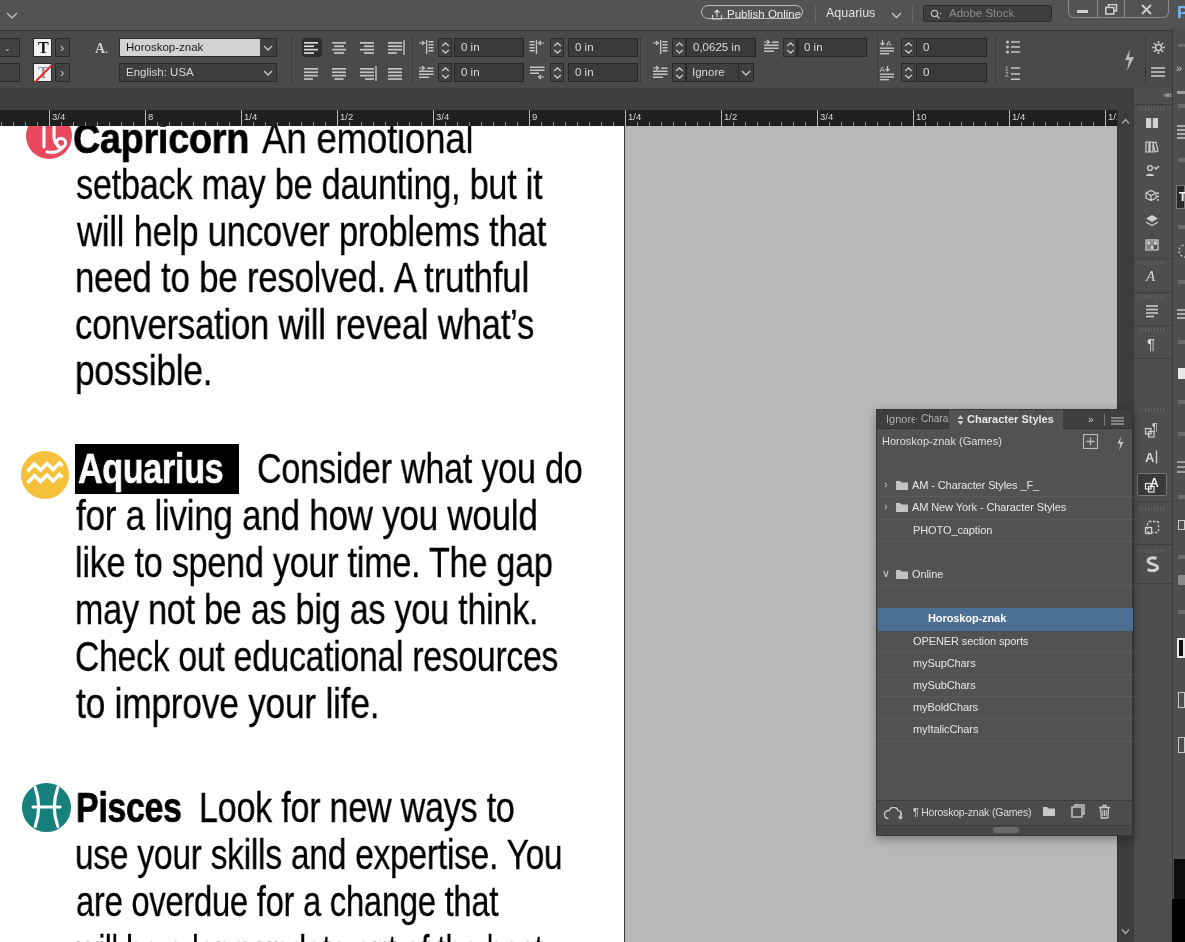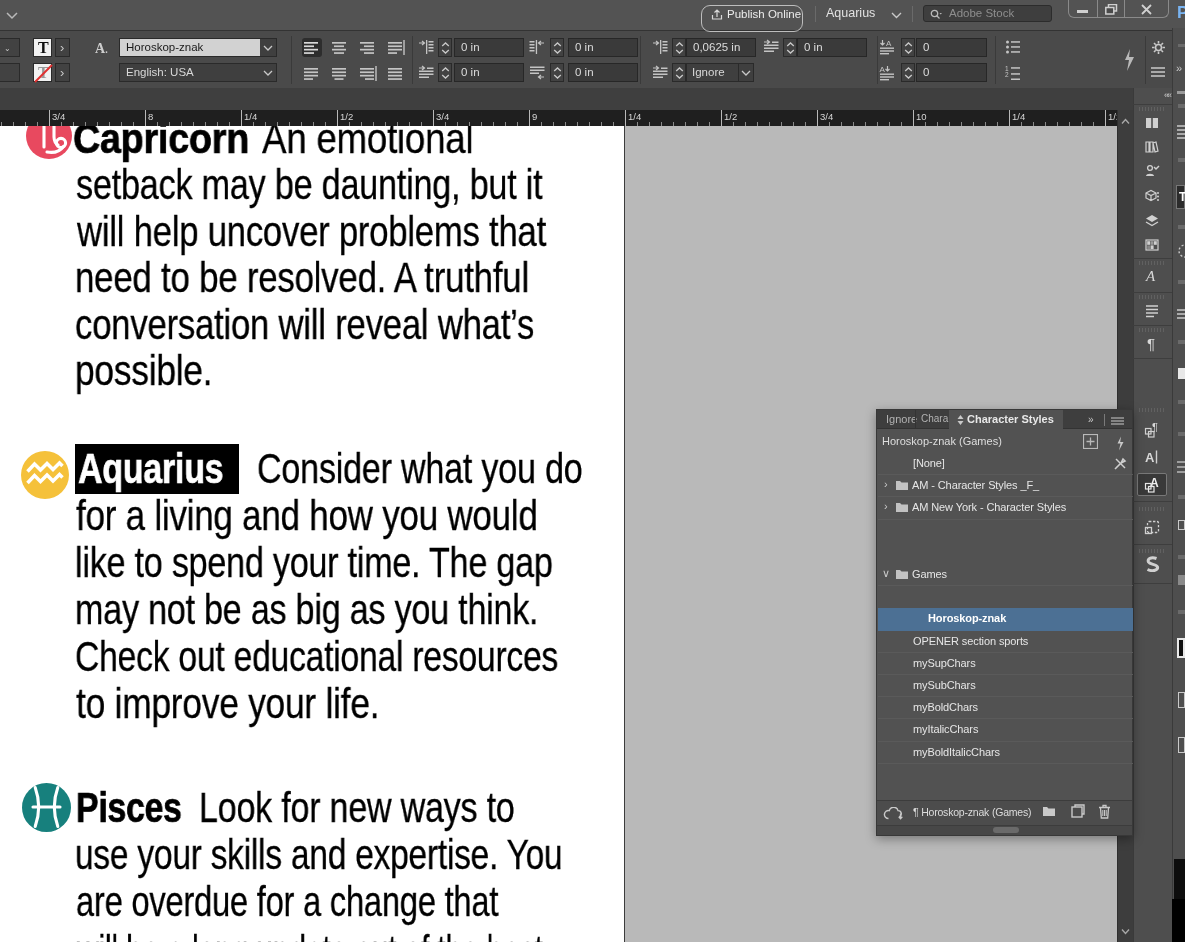--- a/index.html
+++ b/index.html
@@ -76,21 +76,21 @@
     </svg>
 
 <div style="position:absolute;left:0;top:0;width:1185px;height:30px;background:#535353"></div>
 <div style="position:absolute;left:0;top:30px;width:1185px;height:1px;background:#333"></div>
 <div style="position:absolute;left:0;top:31px;width:1185px;height:57px;background:#4a4a4a"></div>
 <div style="position:absolute;left:0;top:88px;width:1185px;height:22px;background:#3f3f3f"></div>
 
 <svg style="position:absolute;left:6px;top:12px" width="12" height="8">
       <path d="M1 1 l5 5 5-5" stroke="#b9b9b9" stroke-width="1.5" fill="none"></path>
     </svg>
-<div style="position:absolute;left:701px;top:5px;width:102px;height:27px;border:1px solid #bdbdbd;border-radius:9px;color:#ececec;font-size:11.5px">
+<div style="position:absolute;left:701px;top:5px;width:102px;height:14px;border:1px solid #bdbdbd;border-radius:9px;color:#ececec;font-size:11.5px">
   <svg style="position:absolute;left:9px;top:3px" width="12" height="12" viewBox="0 0 12 12">
         <path d="M6 8 V1.5 M3.5 3.5 L6 1 l2.5 2.5 M1.5 6 v4 h9 V6" stroke="#d8d8d8" stroke-width="1.2" fill="none"></path>
       </svg>
   <span style="position:absolute;left:25px;top:2px">Publish Online</span>
 </div>
 <div style="position:absolute;left:815px;top:6px;width:1px;height:16px;background:#6a6a6a"></div>
 <div style="position:absolute;left:826px;top:6px;color:#e2e2e2;font-size:12.5px">Aquarius</div>
 <svg style="position:absolute;left:891px;top:12px" width="11" height="7">
       <path d="M1 1 l4.5 4.5 4.5-4.5" stroke="#c9c9c9" stroke-width="1.4" fill="none"></path>
     </svg>
@@ -524,68 +524,61 @@
       </svg>
 
   <div style="position:absolute;left:5px;top:25px;color:#dedede;font-size:11px">Horoskop-znak (Games)</div>
   <svg style="position:absolute;left:206px;top:24px" width="15" height="15">
         <rect x="0.5" y="0.5" width="14" height="14" fill="none" stroke="#b9b9b9" stroke-width="1.2"></rect>
         <path d="M7.5 3.5 v8 M3.5 7.5 h8" stroke="#b9b9b9" stroke-width="1.3"></path>
       </svg>
   <svg style="position:absolute;left:238px;top:26px" width="10" height="15" viewBox="0 0 10 15">
         <path d="M6 0.5 L2.5 7.5 h3 L4 14.5 L8.5 6 H5.2 z" fill="#c9c9c9"></path>
       </svg>
-  <div class="prow" style="top:43.0px">
-        <span class="ptxt" style="left:35px">[None]</span>
-        <svg class="noneic" width="14" height="14" viewBox="0 0 14 14">
-          <path d="M2 12 L8 6 L10 2 L12 4 L8 6 M2 12 L4 10" stroke="#cfcfcf" stroke-width="1.6" fill="none"></path>
-          <path d="M12 11 L3 2" stroke="#cfcfcf" stroke-width="1.4"></path>
-        </svg>
-      </div>
 <div class="prow" style="top:65.2px">
         <span class="parr">›</span>
         <svg style="position:absolute;left:17px;top:4px" width="14" height="12" viewBox="0 0 14 12">
           <path d="M1 2 h4 l1.5 1.5 H13 v7.5 H1 z" fill="#c2c2c2"></path>
         </svg>
         <span class="ptxt" style="left:34px">AM - Character Styles _F_</span>
       </div>
 <div class="prow" style="top:87.4px">
         <span class="parr">›</span>
         <svg style="position:absolute;left:17px;top:4px" width="14" height="12" viewBox="0 0 14 12">
           <path d="M1 2 h4 l1.5 1.5 H13 v7.5 H1 z" fill="#c2c2c2"></path>
         </svg>
         <span class="ptxt" style="left:34px">AM New York - Character Styles</span>
       </div>
+<div class="prow" style="top:109.6px">
+        <span class="ptxt" style="left:35px">PHOTO_caption</span>
+      </div>
 <div class="prow" style="top:154.0px">
         <span class="parr" style="left:4px">∨</span>
         <svg style="position:absolute;left:17px;top:4px" width="14" height="12" viewBox="0 0 14 12">
           <path d="M1 2 h4 l1.5 1.5 H13 v7.5 H1 z" fill="#c2c2c2"></path>
         </svg>
-        <span class="ptxt" style="left:34px">Games</span>
+        <span class="ptxt" style="left:34px">Online</span>
       </div>
 <div class="prow psel" style="top:198.4px">
         <span class="ptxt" style="left:50px;font-weight:700;color:#fff">Horoskop-znak</span>
       </div>
 <div class="prow" style="top:220.6px">
         <span class="ptxt" style="left:35px">OPENER section sports</span>
       </div>
 <div class="prow" style="top:265.0px">
         <span class="ptxt" style="left:35px">mySubChars</span>
       </div>
 <div class="prow" style="top:242.8px">
         <span class="ptxt" style="left:35px">mySupChars</span>
       </div>
 <div class="prow" style="top:287.2px">
         <span class="ptxt" style="left:35px">myBoldChars</span>
       </div>
 <div class="prow" style="top:309.4px">
         <span class="ptxt" style="left:35px">myItalicChars</span>
-      </div>
-<div class="prow" style="top:331.6px">
-        <span class="ptxt" style="left:35px">myBoldItalicChars</span>
       </div>
 
   <div style="position:absolute;left:0;top:390px;width:255px;height:25px;background:#4c4c4c;border-top:1px solid #3c3c3c"></div>
   <svg style="position:absolute;left:6px;top:397px" width="21" height="13" viewBox="0 0 21 13">
         <path d="M5.5 11.5 a4 4 0 1 1 0.8-7.9 A4.5 4.5 0 0 1 15 3.6 a3.2 3.2 0 0 1 1.2 6.2" fill="none" stroke="#c9c9c9" stroke-width="1.4"></path>
         <path d="M17.5 6.5 v5 M15.7 9.7 l1.8 2 1.8-2" stroke="#c9c9c9" stroke-width="1.3" fill="none"></path>
       </svg>
   <div style="position:absolute;left:36px;top:396px;color:#dcdcdc;font-size:10.5px;letter-spacing:-0.2px">¶ Horoskop-znak (Games)</div>
   <svg style="position:absolute;left:165px;top:395px" width="14" height="12" viewBox="0 0 14 12">
         <path d="M1 2 h4 l1.5 1.5 H13 v7.5 H1 z" fill="#c9c9c9"></path>

